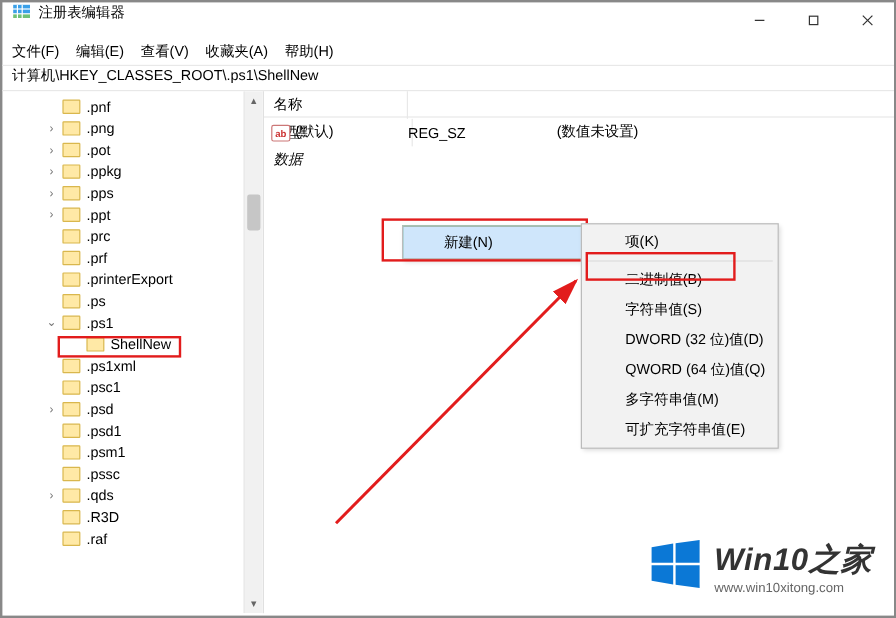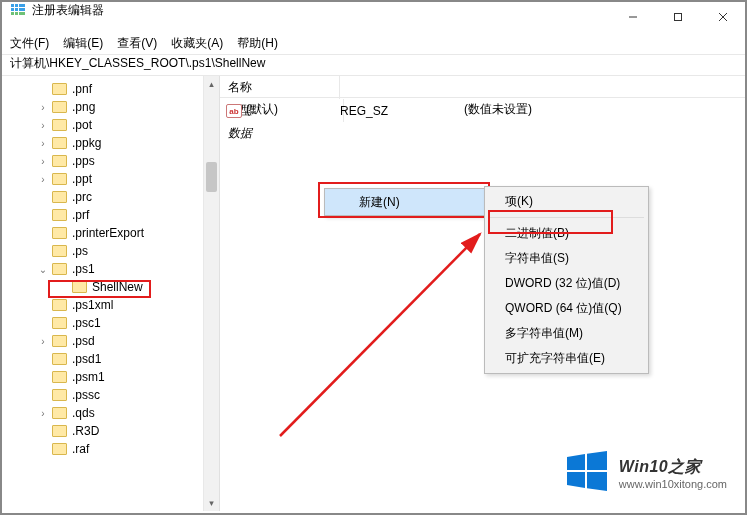--- a/index.html
+++ b/index.html
@@ -22,32 +22,32 @@
   .node.indent { margin-left: 20px; }
   .redbox-tree { position: absolute; border: 2px solid #e21c1c; pointer-events: none; }
   .list { flex: 1; position: relative; }
   .list-header { display: flex; height: 22px; border-bottom: 1px solid #e8e8e8; font-size: 12px; flex-direction: column; }
   .list-header div { padding: 3px 8px; border-right: 1px solid #e8e8e8; }
   .col-name { width: 120px; }
   .col-type { width: 124px; }
   .col-data { flex: 1; border-right: none !important; font-style: italic; }
   .list-row { display: flex; height: 20px; align-items: flex-end; font-size: 12px; }
   .list-row .rv-icon { width: 16px; height: 14px; margin: 0 4px 0 6px; background: #fff; border: 1px solid #c77; border-radius: 2px; font-size: 8px; color: #c33; display: flex; align-items: center; justify-content: center; font-weight: bold; }
-  .submenu1 { position: absolute; left: 104px; top: 112px; width: 180px; background: #15803d; border: 1px solid #bbb; font-size: 12px; box-shadow: 2px 2px 4px rgba(0,0,0,.15); }
+  .submenu1 { position: absolute; left: 115px; top: 112px; width: 180px; background: #15803d; border: 1px solid #bbb; font-size: 12px; box-shadow: 2px 2px 4px rgba(0,0,0,.15); }
   .submenu1-row { display: flex; align-items: center; height: 26px; padding-left: 34px; padding-right: 8px; background: #cfe6fb; }
   .submenu1-row .arrow { margin-left: auto; font-size: 10px; }
   .submenu2 { position: absolute; left: 264px; top: 110px; width: 165px; background: #f2f2f2; border: 1px solid #bbb; font-size: 12px; box-shadow: 2px 2px 4px rgba(0,0,0,.15); padding: 2px 0; }
-  .submenu2 .mi { padding: 4px 8px 4px 20px; }
+  .submenu2 .mi { padding: 4px 8px 4px 20px; margin-left: 16px; }
   .submenu2 .sep { height: 1px; background: #ddd; margin: 3px 4px; }
   .redbox { position: absolute; border: 2px solid #e21c1c; pointer-events: none; }
   .red-arrow { position: absolute; pointer-events: none; }
   .watermark { position: absolute; right: 18px; bottom: 14px; display: flex; align-items: center; gap: 10px; }
   .watermark-logo svg { width: 44px; height: 44px; }
   .watermark-text { display: flex; flex-direction: column; align-items: flex-start; }
-  .watermark-text .main { font-size: 16px; font-weight: bold; font-style: italic; color: #333; letter-spacing: .5px; }
+  .watermark-text .main { font-size: 26px; font-weight: bold; font-style: italic; color: #333; letter-spacing: .5px; }
   .watermark-text .url { font-size: 11px; color: #666; }
   .scrollbar-v { position: absolute; right: 0; top: 0; bottom: 0; width: 16px; background: #f1f1f1; border-left: 1px solid #e8e8e8; }
   .scrollbar-v .sbtn { height: 16px; display:flex; align-items:center; justify-content:center; font-size: 9px; color:#666; }
   .scrollbar-v .thumb { position: absolute; left: 2px; right: 2px; background: #c6c6c6; border-radius: 2px; }
 </style>
 </head>
 <body>
 
 <div class="window">
 

